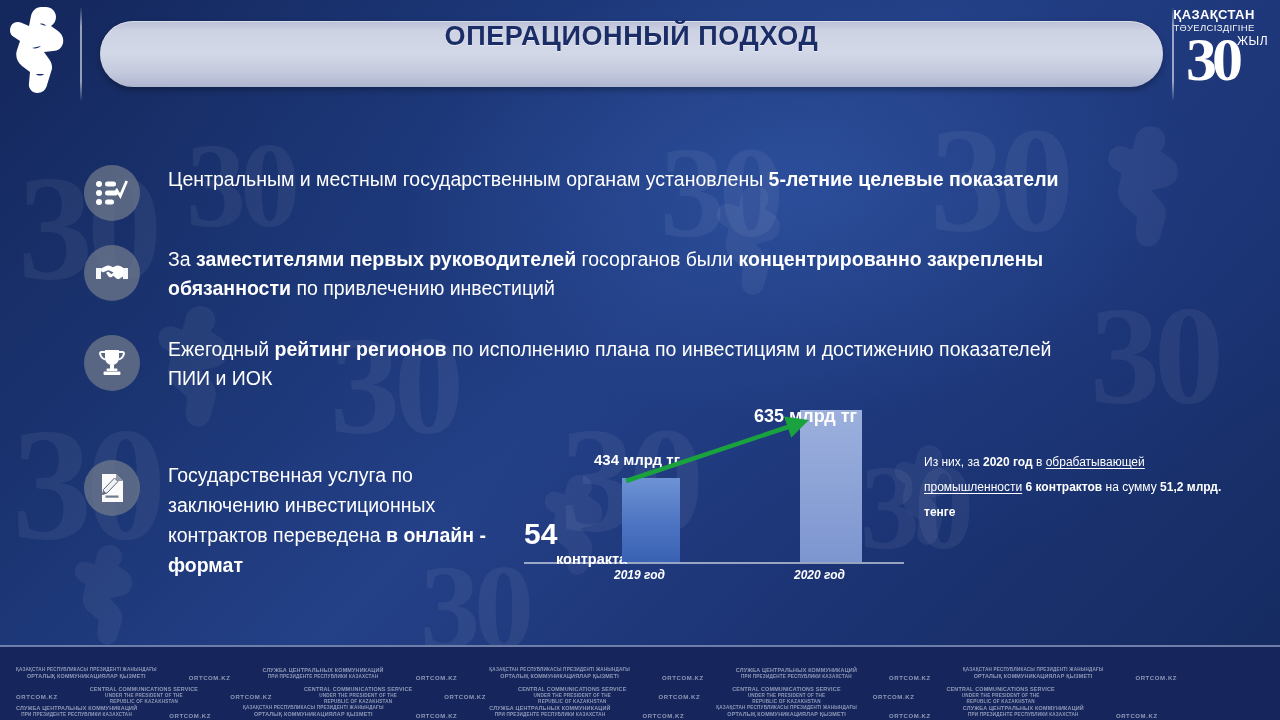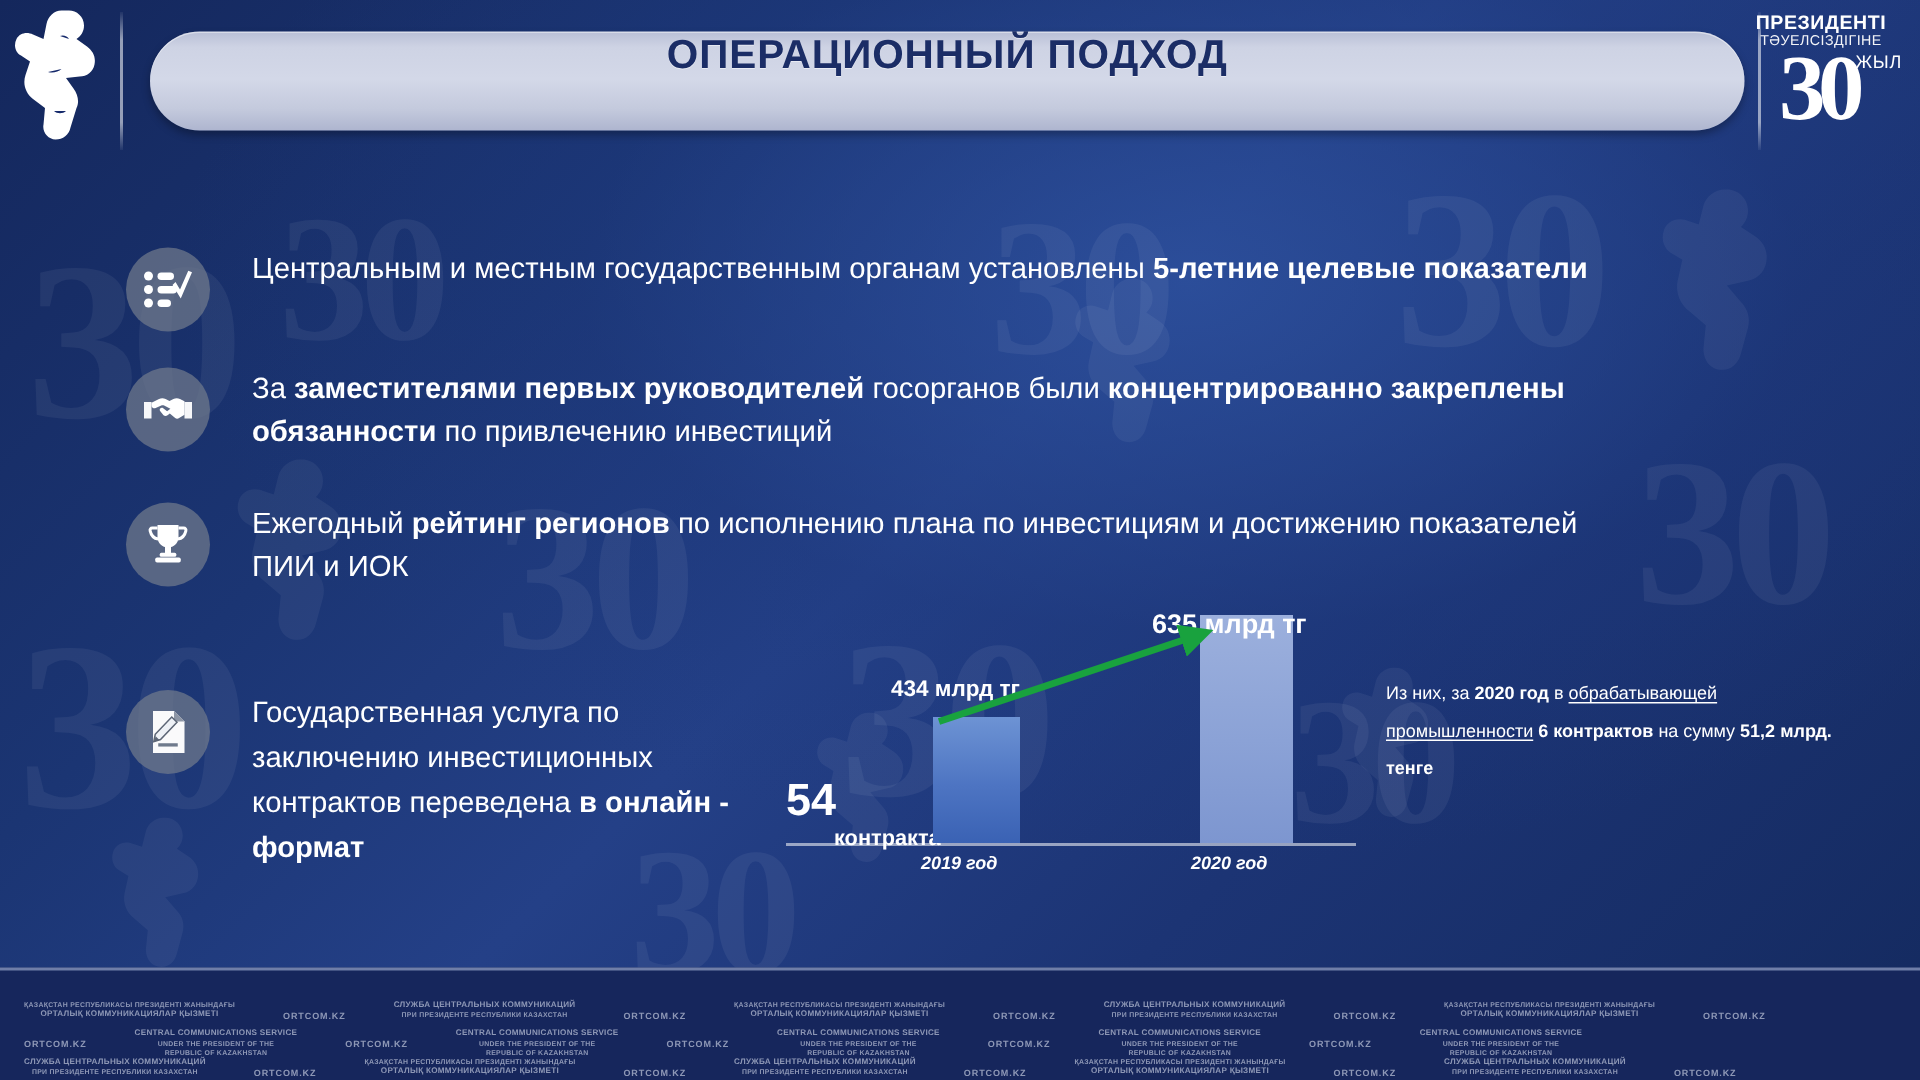--- a/index.html
+++ b/index.html
@@ -85,21 +85,21 @@
   .baseline{position:absolute;left:14px;top:164px;width:380px;height:2px;background:rgba(255,255,255,.55);}
 
   .bar{position:absolute;bottom:28px;}
   .bar2019{left:112px;width:58px;height:84px;
     background:linear-gradient(to bottom,#6d93d4 0%,#4d74c2 55%,#3a62b4 100%);}
   .bar2020{left:290px;width:62px;height:152px;
     background:linear-gradient(to bottom,#9cb0dd 0%,#8ba2d6 55%,#7d96d0 100%);}
 
   .vlabel{position:absolute;color:#ffffff;font-weight:700;white-space:nowrap;}
   .v2019{left:84px;top:53px;font-size:15px;}
-  .v2020{left:258px;top:8px;font-size:18px;}
+  .v2020{left:244px;top:8px;font-size:18px;}
 
   .yearlab{position:absolute;font-style:italic;font-weight:700;color:#ffffff;font-size:12px;white-space:nowrap;}
   .y2019{left:104px;top:170px;}
   .y2020{left:284px;top:170px;}
 
   .cnt{position:absolute;color:#fff;text-align:left;}
   .cnt .num{font-size:30px;font-weight:700;line-height:32px;}
   .cnt .lbl{font-size:14.5px;font-weight:700;line-height:18px;margin-left:32px;}
   .c1{left:14px;top:120px;}
   .c2{left:198px;top:120px;}
@@ -184,21 +184,21 @@
     </div>
     <div class="divider-l"></div>
 
     <div class="title-pill">
       <span>ОПЕРАЦИОННЫЙ ПОДХОД</span>
     </div>
 
     <div class="divider-r"></div>
 
     <div class="kaz30">
-      <div class="k1">ПРЕЗИДЕНТІ</div>
+      <div class="k1">ҚАЗАҚСТАН</div>
       <div class="k2">ТӘУЕЛСІЗДІГІНЕ</div>
       <div class="k3">
         <div class="num">30</div>
         <div class="zhyl">ЖЫЛ</div>
       </div>
     </div>
   </div>
 
   <div class="bullets">
 

